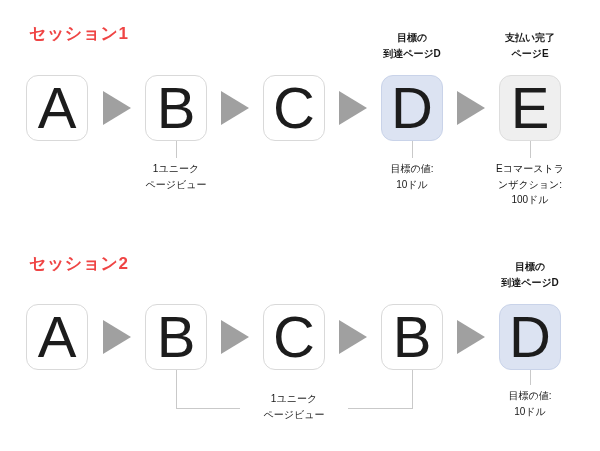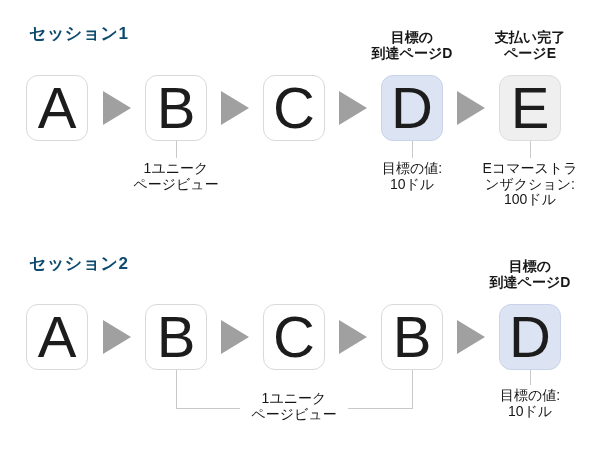--- a/index.html
+++ b/index.html
@@ -1,40 +1,40 @@
 <!DOCTYPE html>
 <html><head>
 <meta charset="utf-8">
 <style>
   html,body { margin:0; padding:0; background:#ffffff; }
   #stage {
     position:relative; width:600px; height:451px; background:#ffffff;
     font-family:"Liberation Sans","DejaVu Sans",sans-serif; overflow:hidden;
   }
   .title {
-    position:absolute; font-size:17px; font-weight:700; color:#0c4a6e;
+    position:absolute; font-size:17px; font-weight:700; color:#ef4444;
     letter-spacing:0.5px;
   }
   .box {
     position:absolute; width:62px; height:66px; box-sizing:border-box;
     border:1px solid #d9d9d9; border-radius:12px; background:#ffffff;
     display:flex; align-items:center; justify-content:center;
     font-size:58px; line-height:1; font-weight:400; color:#1c1c1c;
   }
   .box.goal    { background:#dce3f2; border-color:#c9d3e9; }
   .box.payment { background:#efefef; border-color:#dddddd; }
   .arrow {
     position:absolute; width:0; height:0;
     border-left:28px solid #a0a0a0;
     border-top:17px solid transparent;
     border-bottom:17px solid transparent;
   }
   .lbl {
     position:absolute; width:150px; text-align:center;
-    font-size:14px; line-height:15.5px; color:#161616; white-space:pre-line;
+    font-size:10px; line-height:15.5px; color:#161616; white-space:pre-line;
   }
   .lbl.bold { font-weight:700; }
   .vline { position:absolute; width:1px; background:#c9c9c9; }
   .hline { position:absolute; height:1px; background:#c9c9c9; }
 </style>
 </head>
 <body>
 
 <div id="stage">
 

